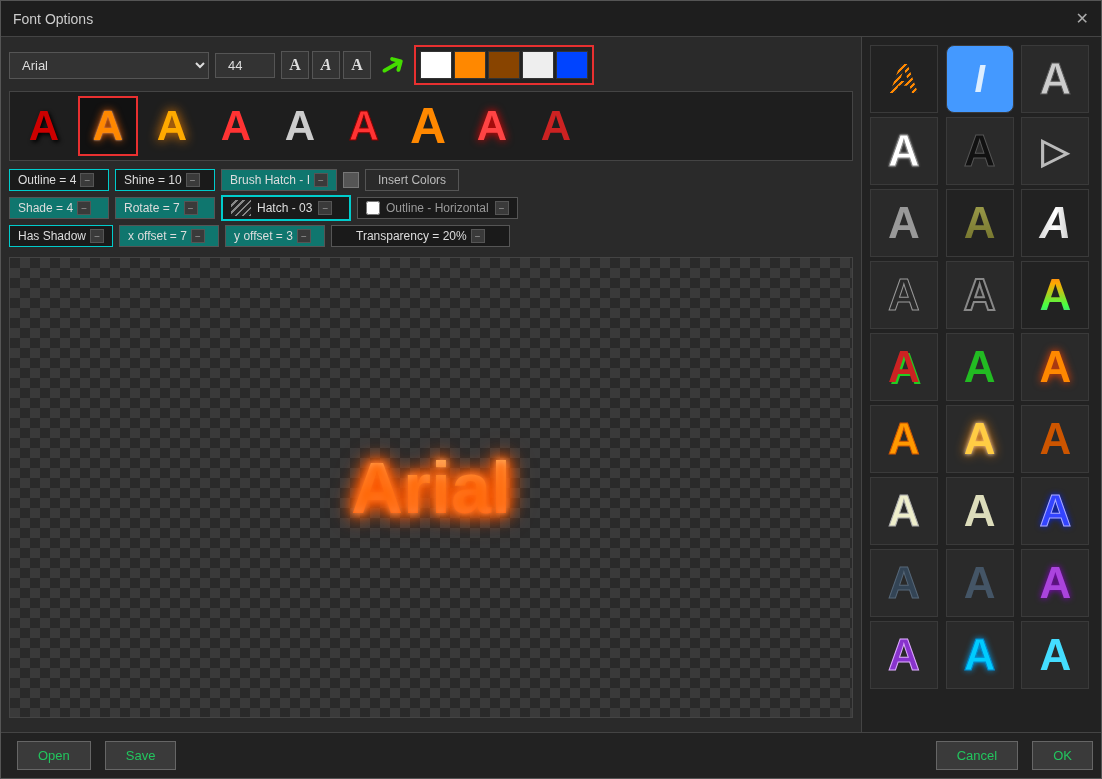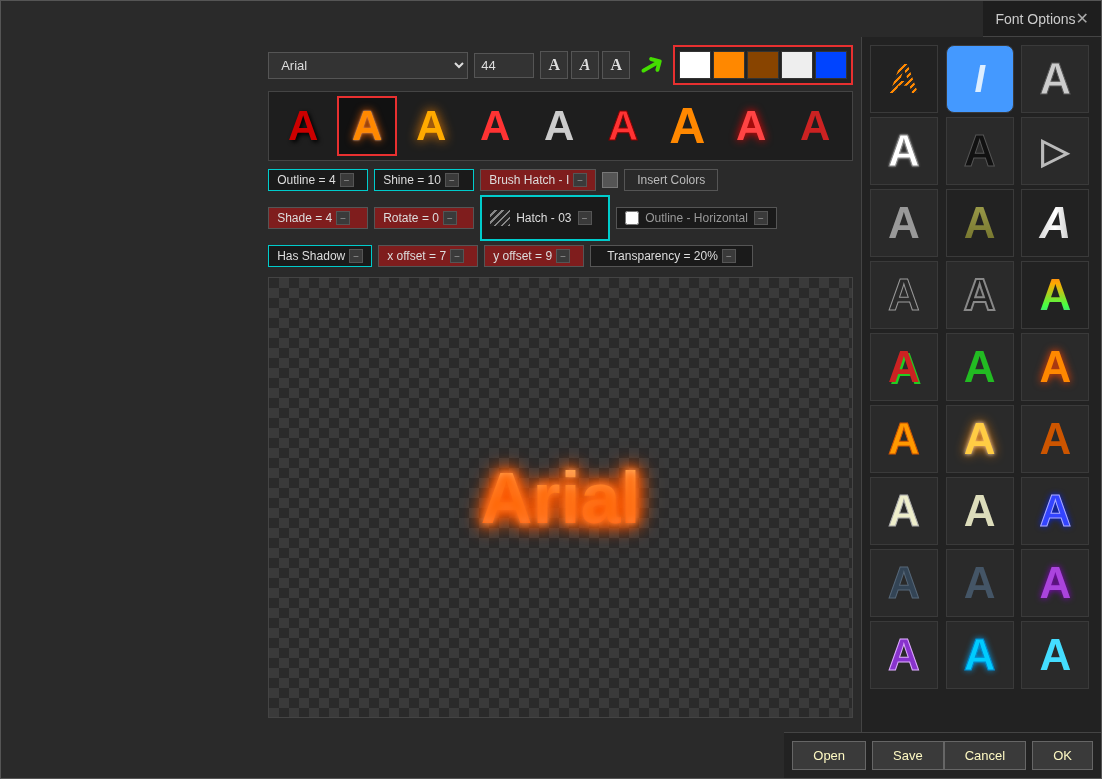--- a/index.html
+++ b/index.html
@@ -13,21 +13,20 @@
     }
     .dialog {
       background: #2a2a2a;
       border: 1px solid #555;
       width: 1102px;
       min-height: 779px;
       display: flex;
       flex-direction: column;
       color: #ddd;
       font-size: 13px;
-      align-items: flex-end;
     }
     .title-bar {
       background: #1e1e1e;
       padding: 8px 12px;
       display: flex;
       justify-content: space-between;
       align-items: center;
       border-bottom: 1px solid #444;
     }
     .title-bar-title {
@@ -73,21 +72,21 @@
       border: 1px solid #555;
       color: #ddd;
       padding: 4px 8px;
       width: 200px;
       font-size: 13px;
     }
     .font-size-box {
       background: #333;
       border: 1px solid #555;
       color: #ddd;
-      padding: 4px 6px;
+      padding: 4px 12px;
       width: 60px;
       font-size: 13px;
     }
     
     .color-swatches-container {
       border: 2px solid #e83030;
       display: flex;
       gap: 2px;
       padding: 4px;
       background: #222;
@@ -134,34 +133,34 @@
       border: 1px solid #00cccc;
       padding: 3px 8px;
       color: #ddd;
       font-size: 12px;
       display: flex;
       align-items: center;
       gap: 4px;
       min-width: 100px;
     }
     .ctrl-box-gray {
-      background: #7f1d1d;
+      background: #0f766e;
       border: 1px solid #555;
       padding: 3px 8px;
       color: #ddd;
       font-size: 12px;
       display: flex;
       align-items: center;
       gap: 4px;
       min-width: 100px;
     }
     .hatch-box {
       background: #1a1a1a;
       border: 2px solid #00cccc;
-      padding: 13px 8px;
+      padding: 3px 8px;
       color: #ddd;
       font-size: 12px;
       display: flex;
       align-items: center;
       gap: 6px;
       min-width: 130px;
     }
     .hatch-pattern {
       width: 20px;
       height: 16px;
@@ -192,21 +191,21 @@
       gap: 6px;
       min-width: 160px;
     }
     .gradient-checkbox {
       width: 14px;
       height: 14px;
     }
     .transparency-box {
       background: #1a1a1a;
       border: 1px solid #555;
-      padding: 3px 16px;
+      padding: 3px 24px;
       color: #ddd;
       font-size: 12px;
       display: flex;
       align-items: center;
       gap: 4px;
       min-width: 150px;
     }
     
     .preview-area {
       flex: 1;
@@ -244,24 +243,25 @@
       display: flex;
       gap: 6px;
     }
     .bottom-right {
       display: flex;
       gap: 6px;
     }
     .btn {
       background: #3a3a3a;
       border: 1px solid #666;
-      color: #fef9c3;
+      color: #22c55e;
       padding: 6px 20px;
       cursor: pointer;
       font-size: 13px;
+      margin-left: 8px;
     }
     
     .style-letter {
       width: 68px;
       height: 68px;
       display: flex;
       align-items: center;
       justify-content: center;
       cursor: pointer;
       background: #2a2a2a;
@@ -383,21 +383,21 @@
         <div style="width:16px;height:16px;background:#555;border:1px solid #777;"></div>
         <button class="insert-colors-btn">Insert Colors</button>
       </div>
 
       <div class="controls-row">
         <div class="ctrl-box-gray">
           <span>Shade = 4</span>
           <div class="small-minus">−</div>
         </div>
         <div class="ctrl-box-gray">
-          <span>Rotate = 0</span>
+          <span>Rotate = 7</span>
           <div class="small-minus">−</div>
         </div>
         <div class="hatch-box">
           <div class="hatch-pattern"></div>
           <span>Hatch - 03</span>
           <div class="small-minus">−</div>
         </div>
         <div class="gradient-box">
           <input type="checkbox" class="gradient-checkbox" style="">
           <span>Outline - Horizontal</span>
@@ -408,21 +408,21 @@
       <div class="controls-row">
         <div class="ctrl-box">
           <span>Has Shadow</span>
           <div class="small-minus">−</div>
         </div>
         <div class="ctrl-box-gray">
           <span>x offset = 7</span>
           <div class="small-minus">−</div>
         </div>
         <div class="ctrl-box-gray">
-          <span>y offset = 9</span>
+          <span>y offset = 3</span>
           <div class="small-minus">−</div>
         </div>
         <div class="transparency-box">
           <span>Transparency = 20%</span>
           <div class="small-minus">−</div>
         </div>
       </div>
 
       <div class="preview-area">
         <span class="preview-text">Arial</span>

